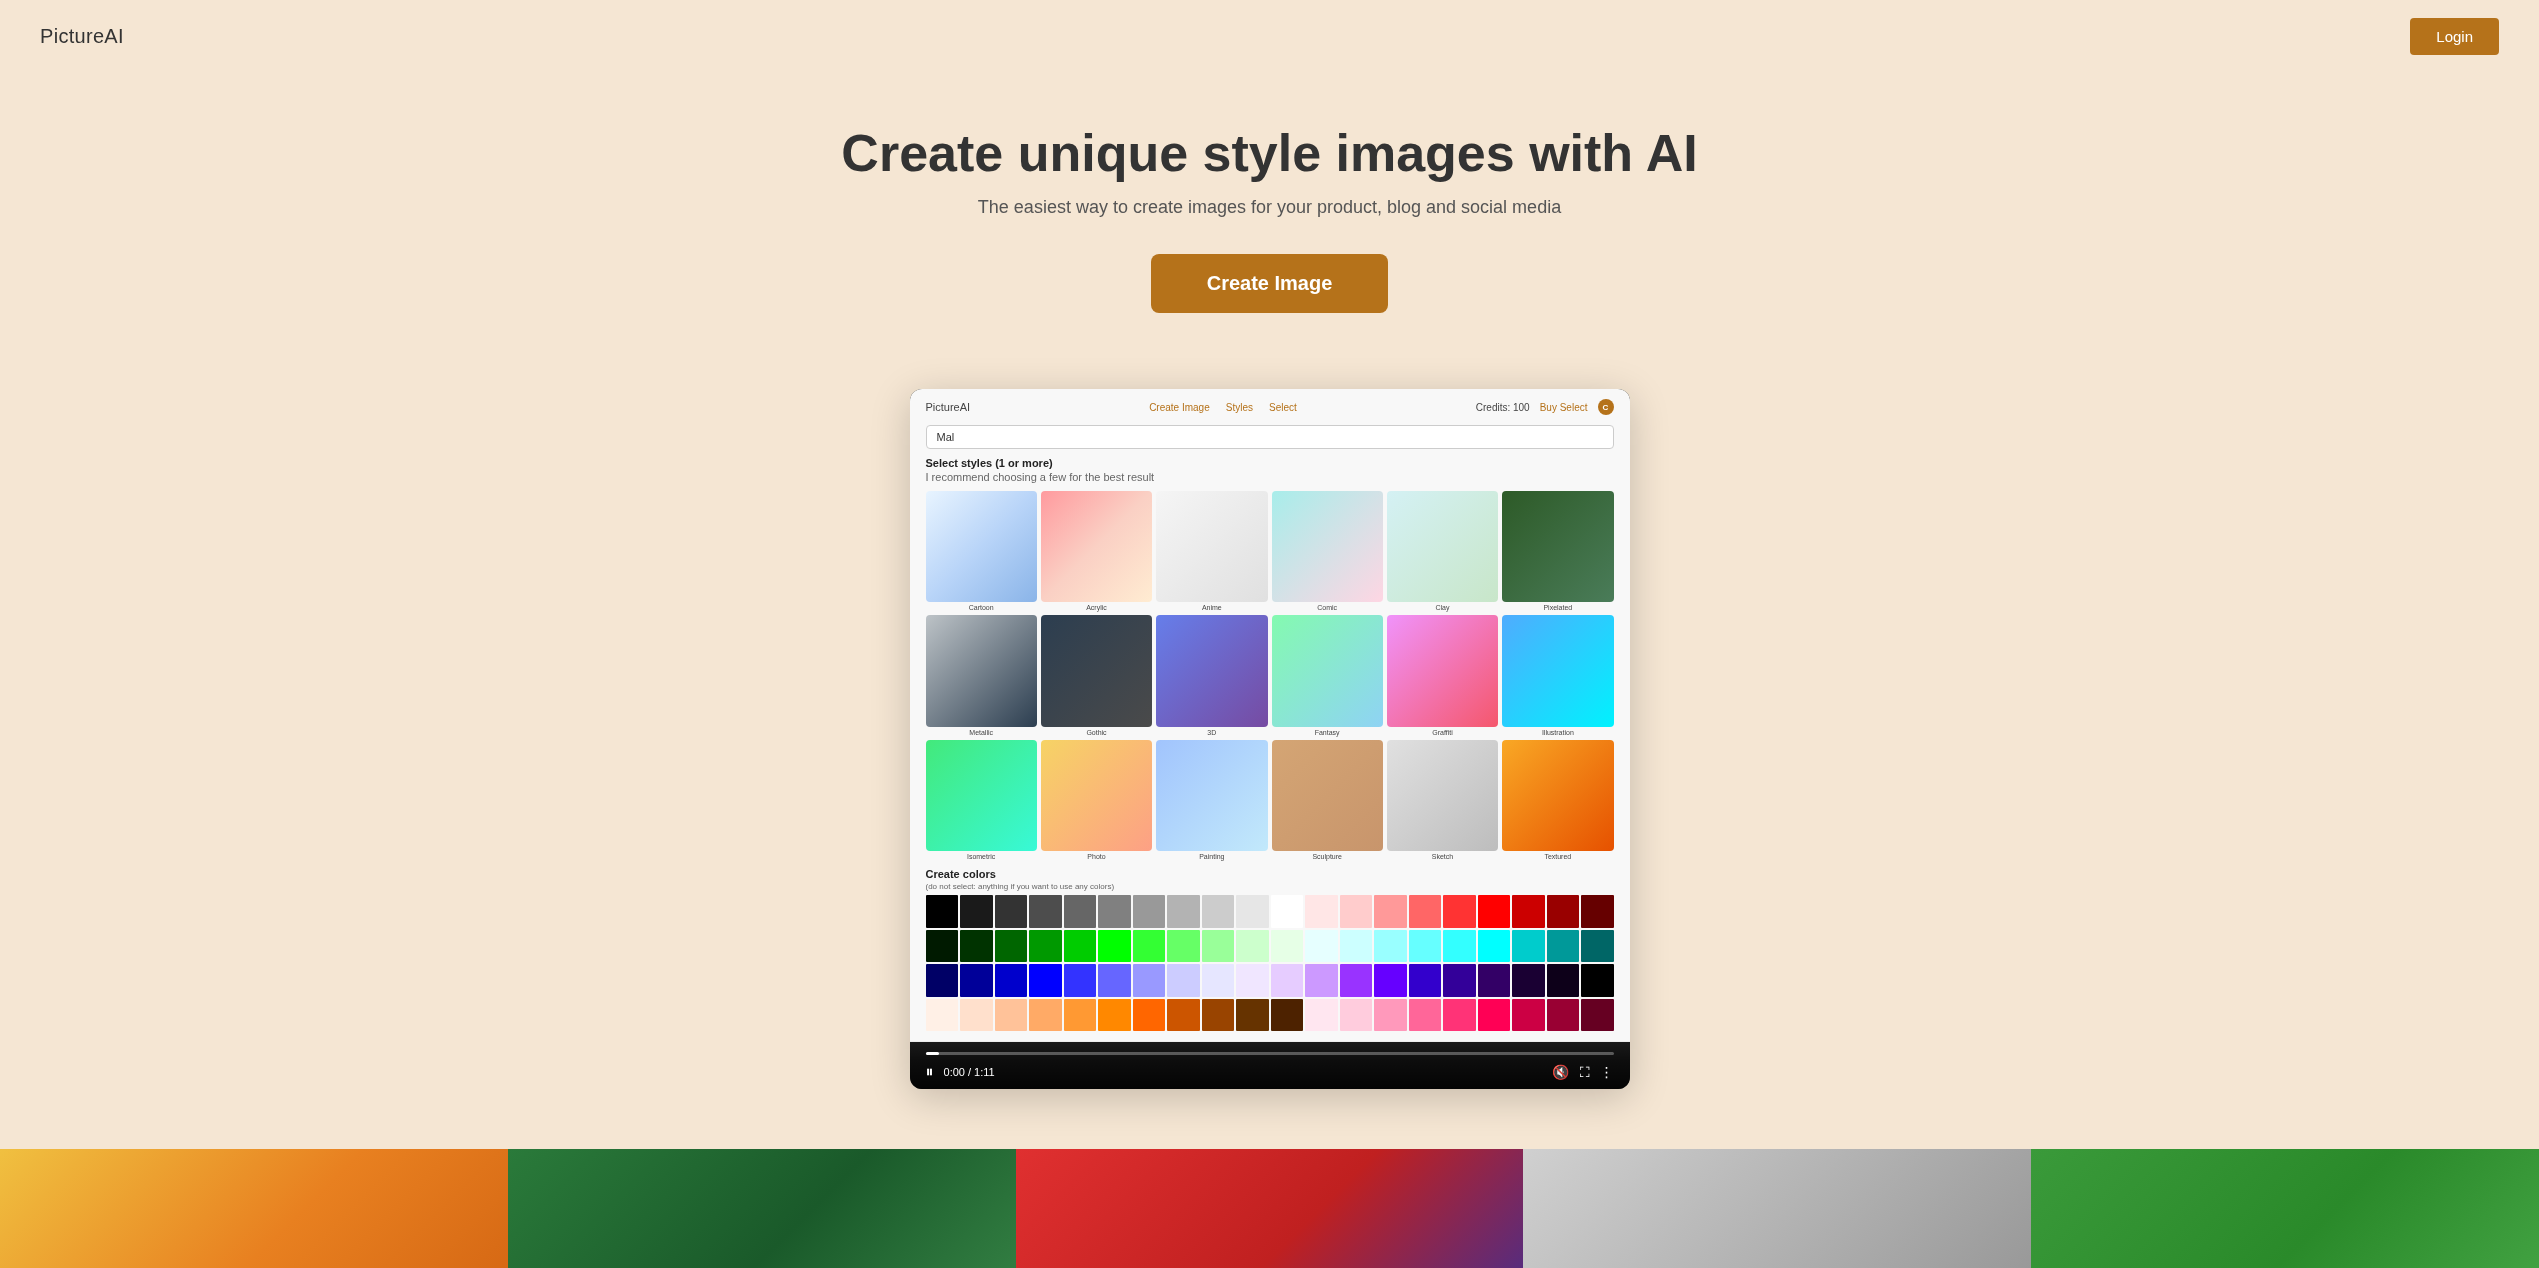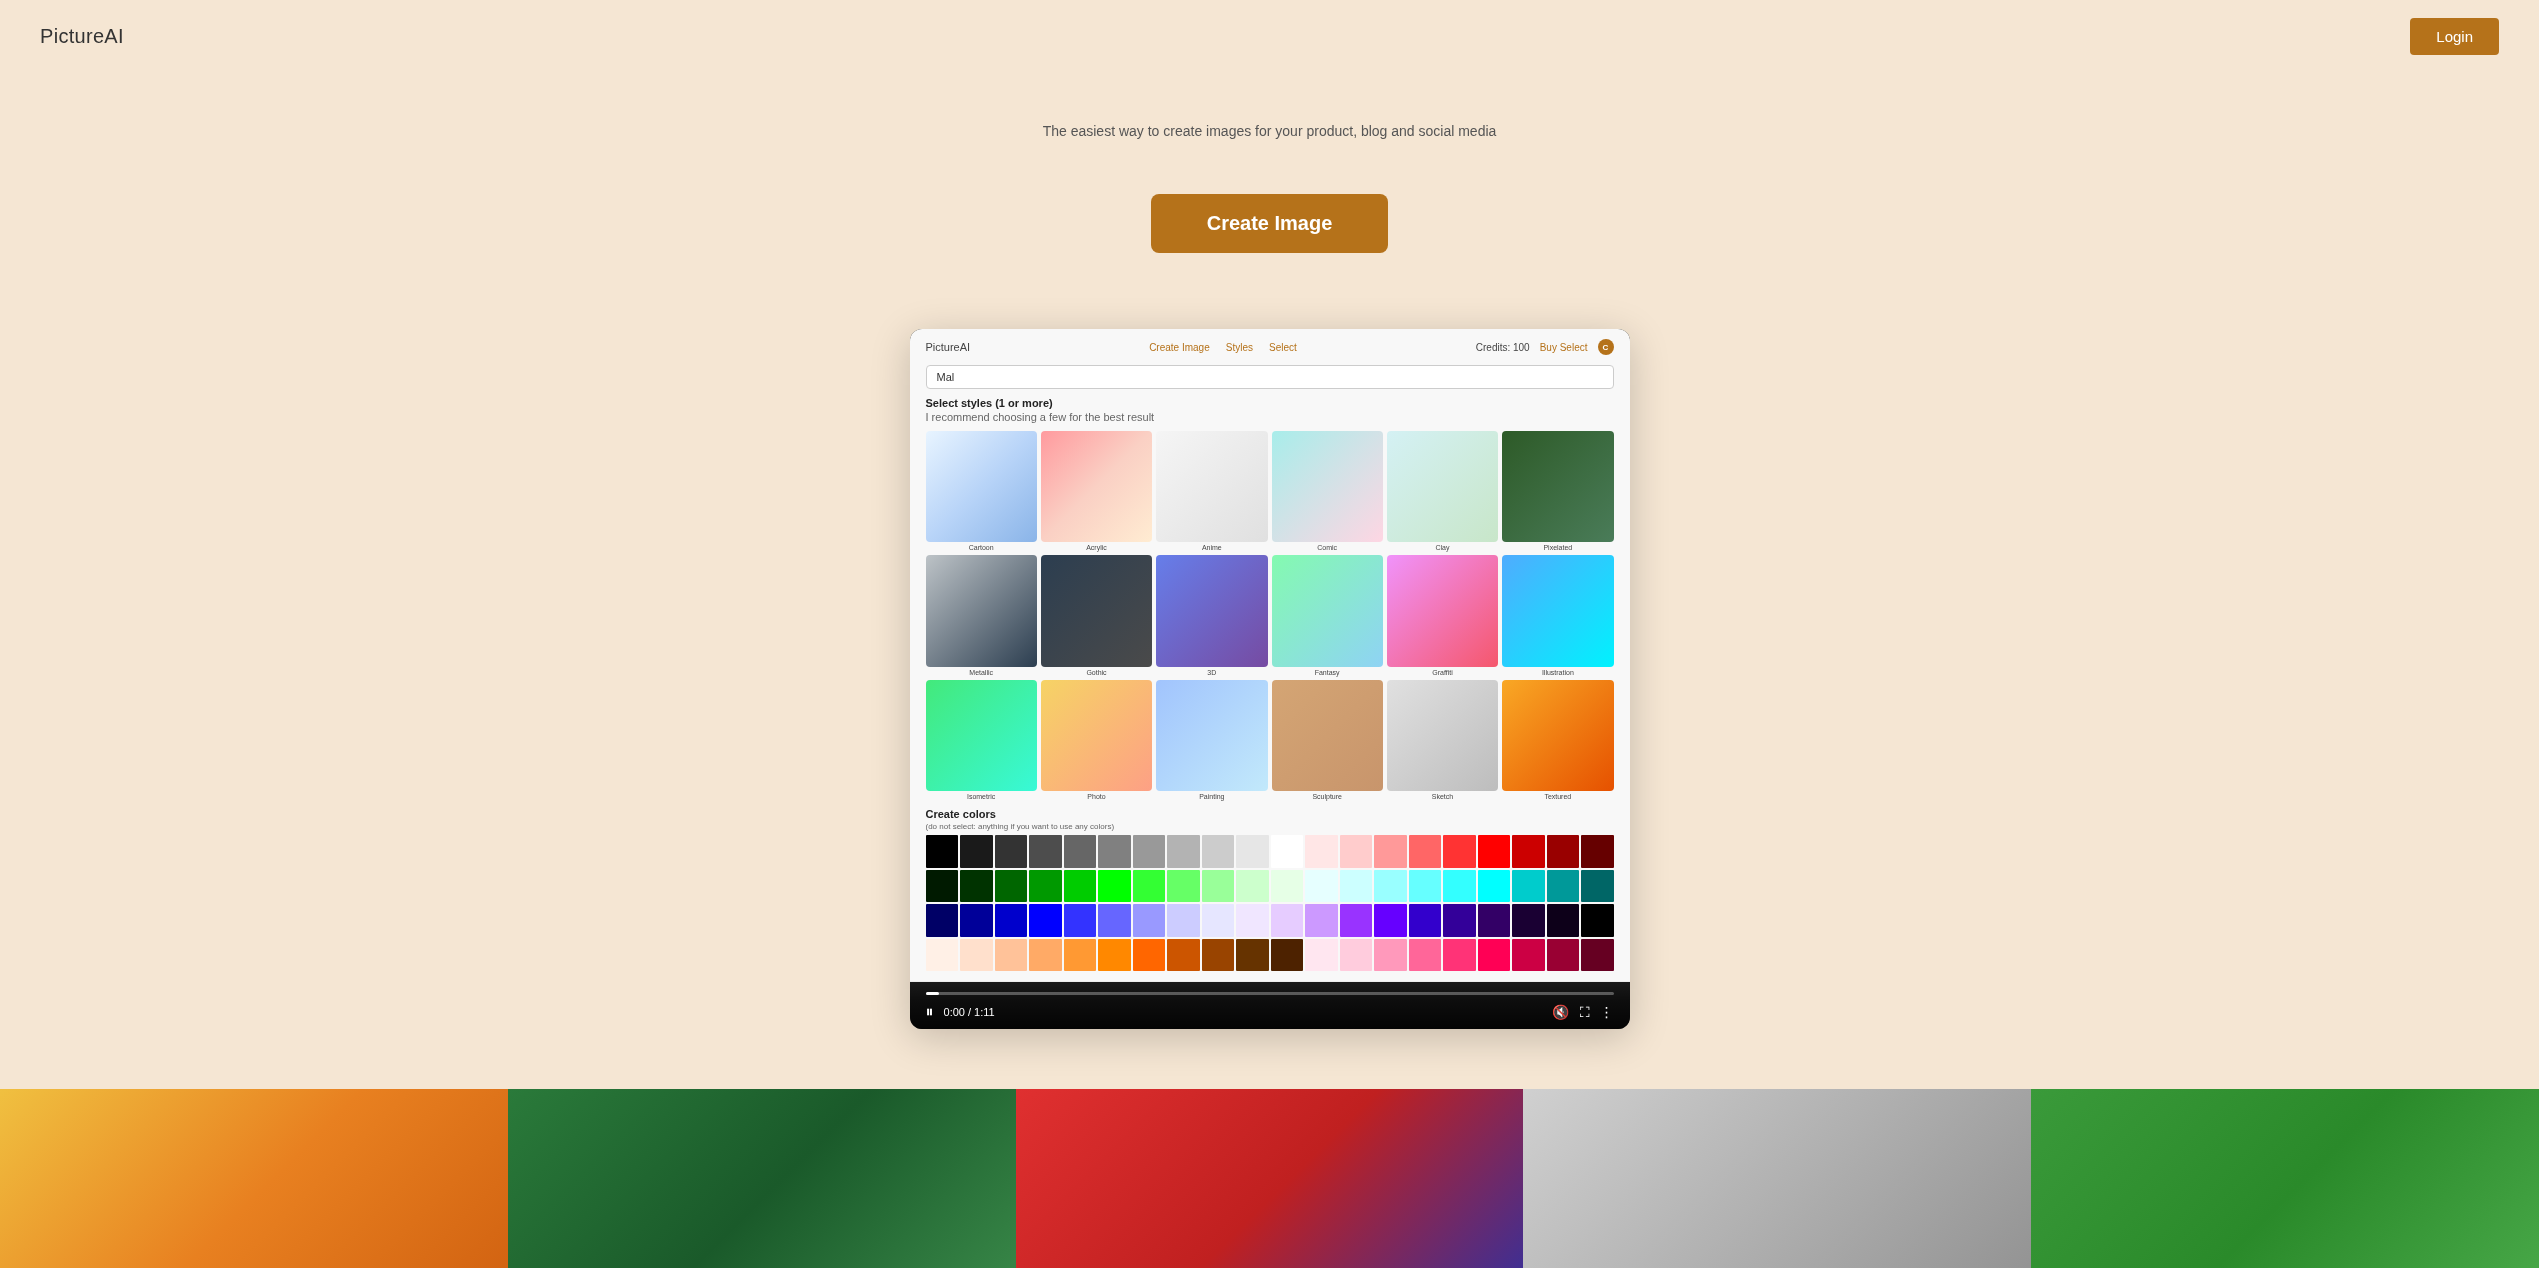--- a/index.html
+++ b/index.html
@@ -44,23 +44,23 @@
     }
 
     .hero-title {
       font-size: 52px;
       font-weight: 700;
       color: #333;
       margin-bottom: 14px;
     }
 
     .hero-subtitle {
-      font-size: 14px;
+      font-size: 18px;
       color: #555;
-      margin-bottom: 55px;
+      margin-bottom: 36px;
     }
 
     .create-image-btn {
       background-color: #b5721a;
       color: #fff;
       border: none;
       padding: 18px 56px;
       border-radius: 8px;
       font-size: 20px;
       font-weight: 600;
@@ -288,20 +288,21 @@
   </style>
 </head>
 <body>
 
 <nav class="navbar">
   <span class="nav-logo">PictureAI</span>
   <button class="login-btn">Login</button>
 </nav>
 
 <section class="hero">
+  <h1 class="hero-title">Create unique style images with AI</h1>
   <p class="hero-subtitle">The easiest way to create images for your product, blog and social media</p>
   <button class="create-image-btn">Create Image</button>
 </section>
 
 <div style="max-width:760px; margin: 36px auto 0; padding: 0 20px;">
   <div class="video-container">
 
     <div class="video-inner">
       <div class="sim-ui">
         

